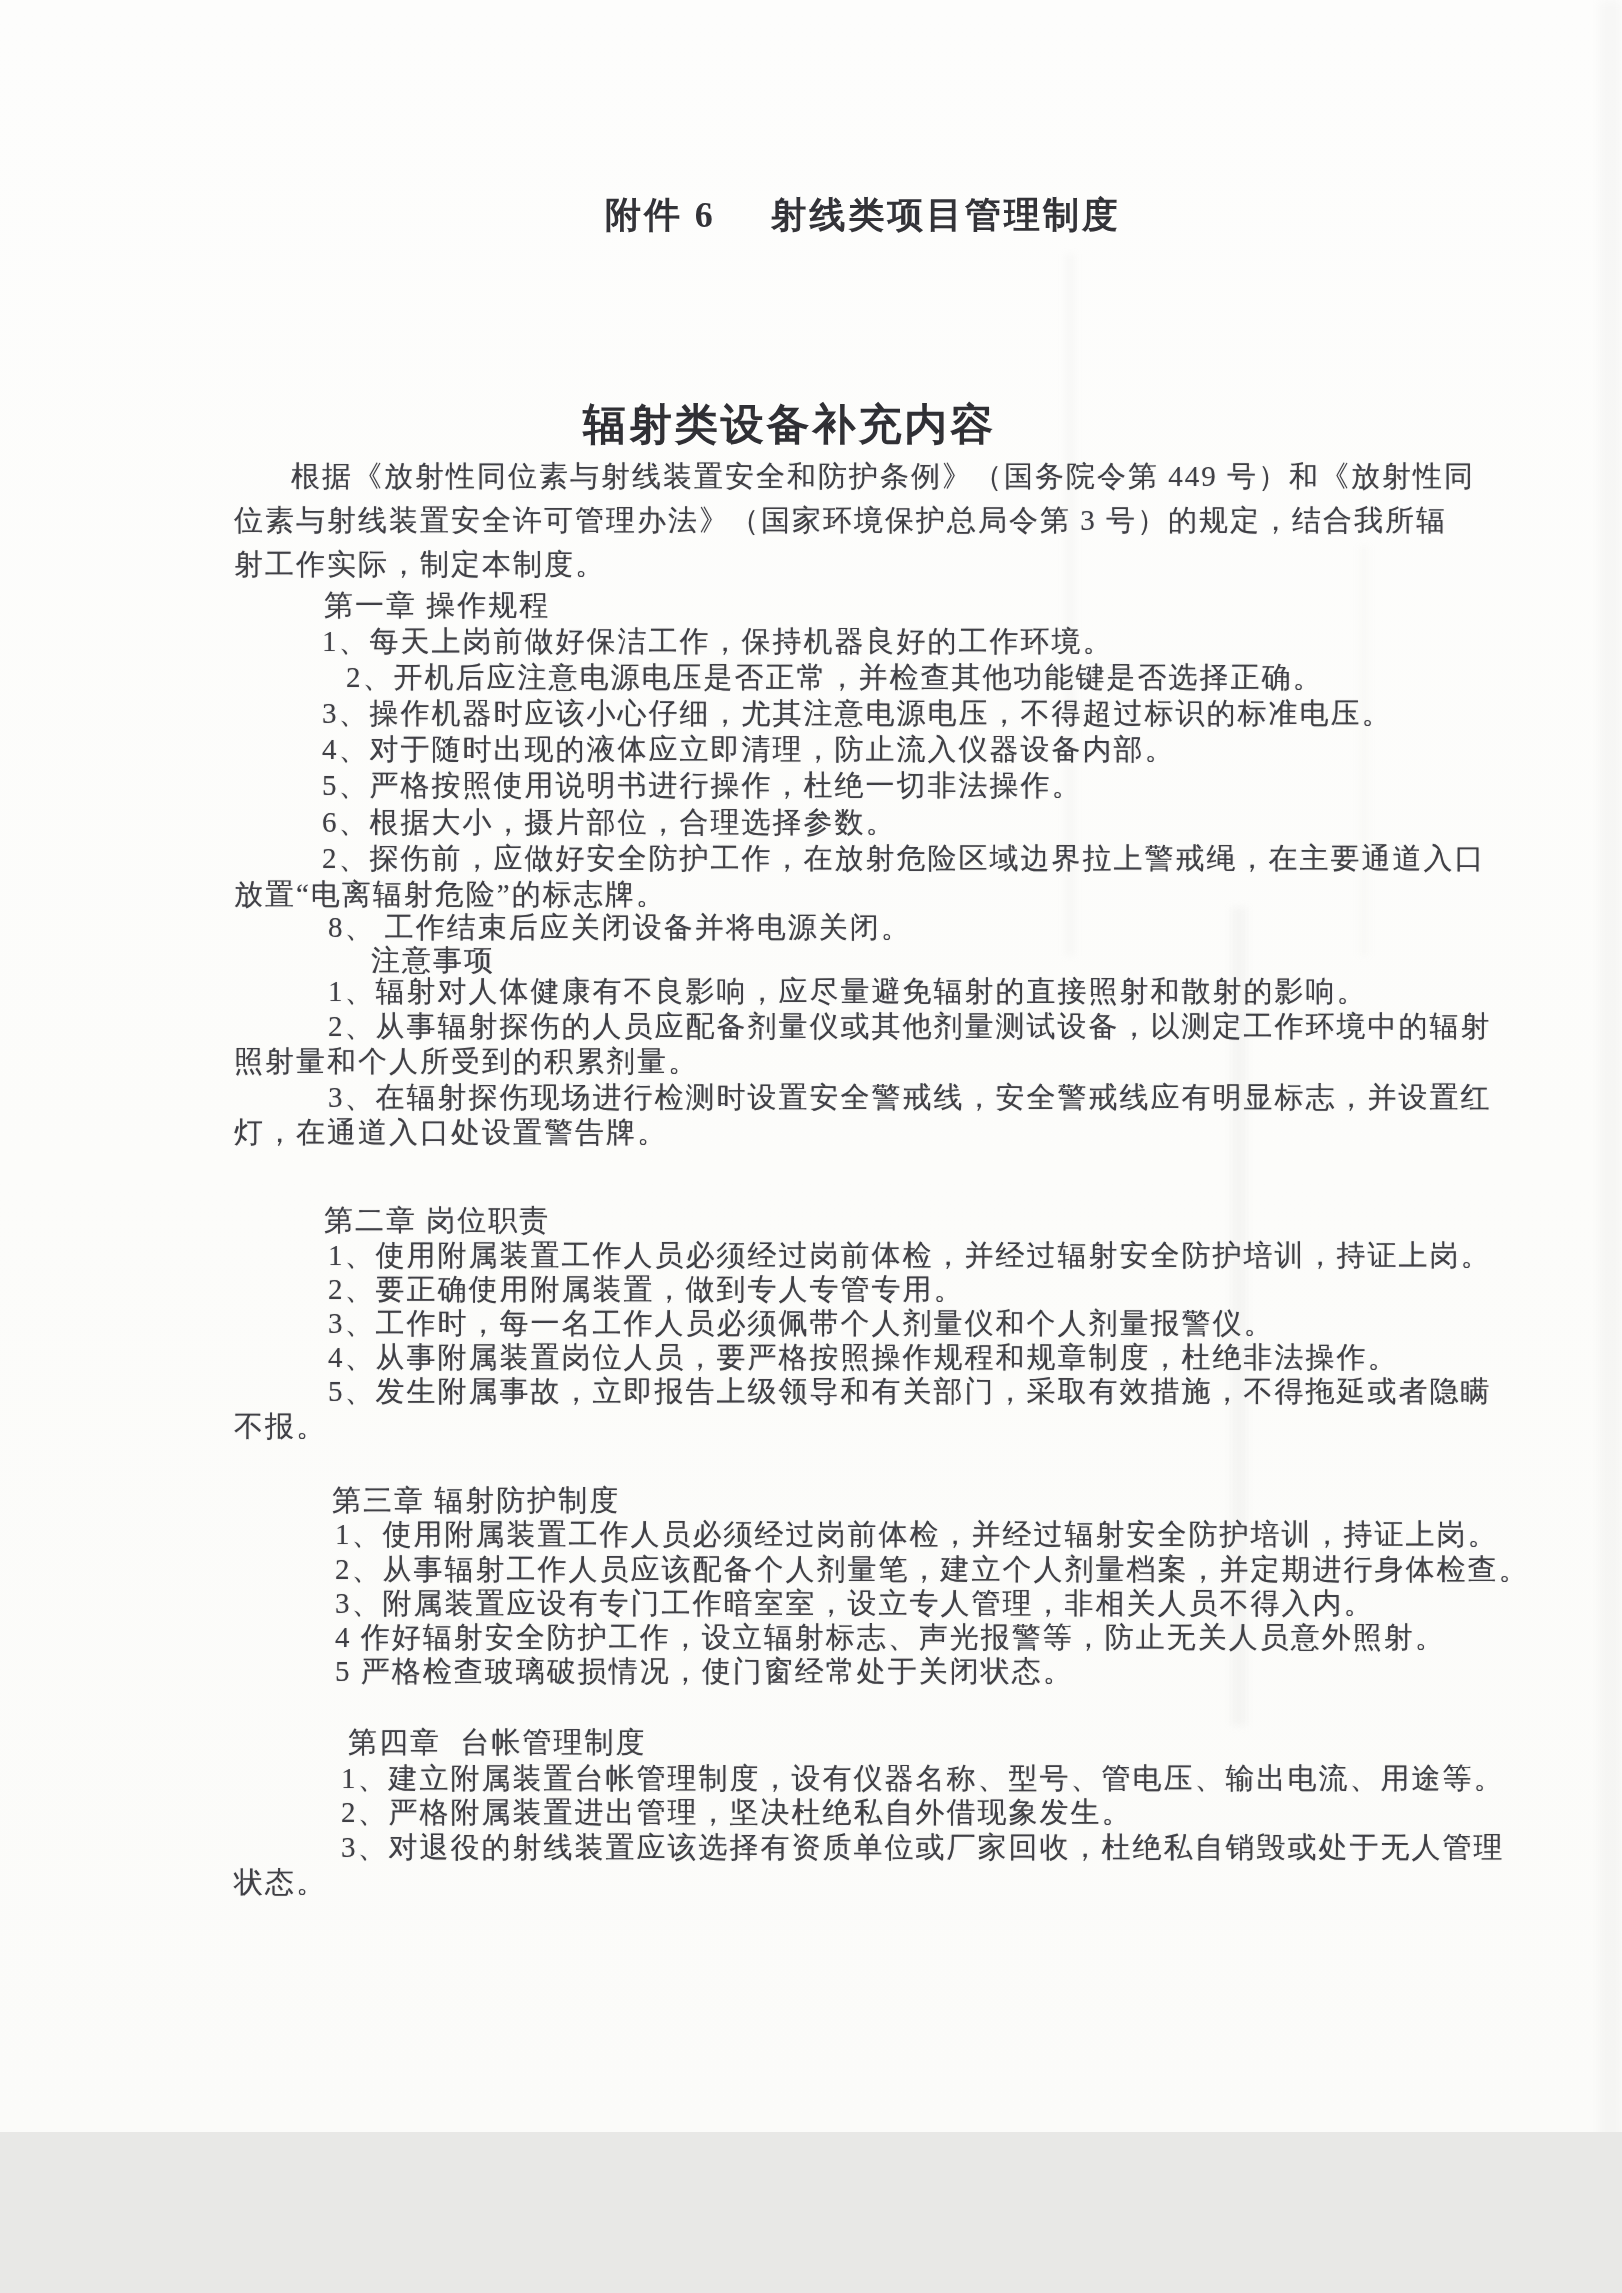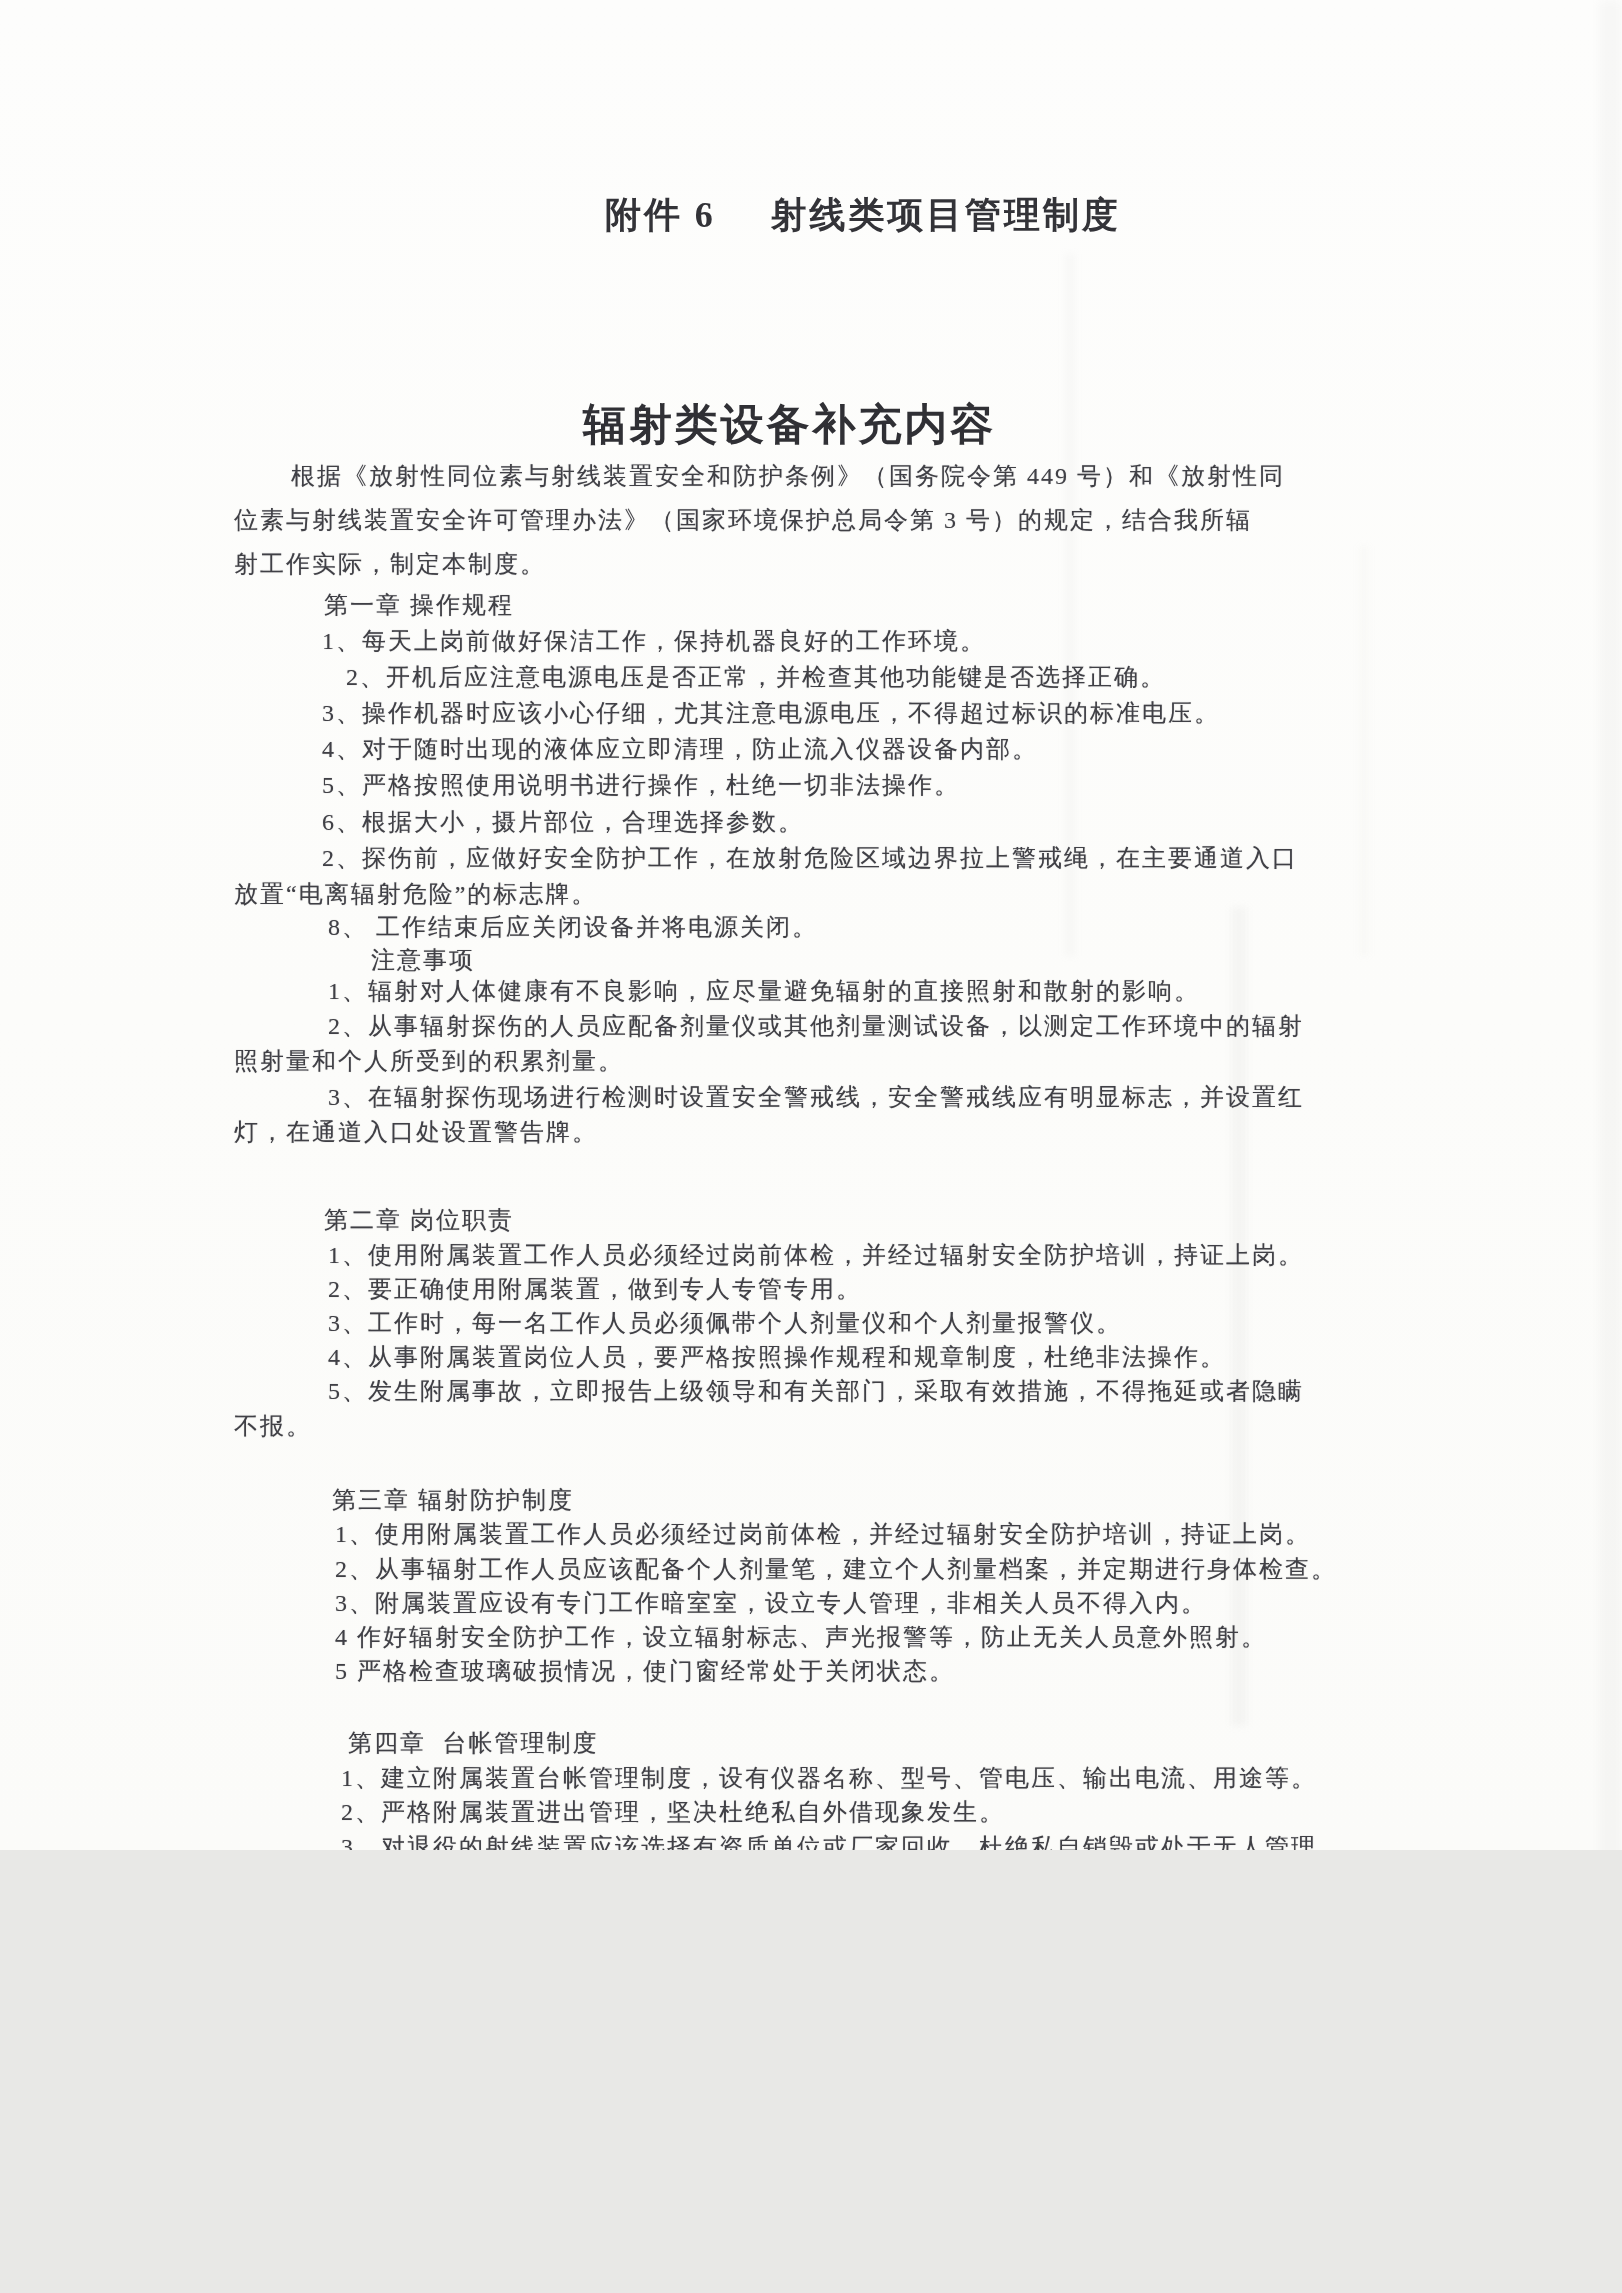--- a/index.html
+++ b/index.html
@@ -1,18 +1,18 @@
 <!DOCTYPE html>
 <html><head>
 <meta charset="utf-8">
 <style>
   html,body{margin:0;padding:0;background:#e8e8e6;}
   .page{
     position:relative;
-    width:1623px;height:1850px;
+    width:1623px;height:2132px;
     margin:0 auto;
     background:linear-gradient(180deg,#fdfdfc 0%,#fcfcfa 55%,#fbfbf9 100%);
     overflow:hidden;
     font-family:"Liberation Serif","DejaVu Serif",serif;
     color:#3e3e43;
   }
   
   .streak{position:absolute;pointer-events:none;}
   .streak.v1{left:1231px;top:907px;width:15.6px;height:819px;background:rgba(190,190,185,0.10);filter:blur(3.9px);}
   .streak.v2{left:1065px;top:254px;width:9.8px;height:702px;background:rgba(195,195,190,0.08);filter:blur(3.9px);}
@@ -27,21 +27,21 @@
     white-space:nowrap;
   }
   .doc-title .gap{display:inline-block;width:55px;}
   .doc-subtitle{
     position:absolute;left:583px;top:396px;
     font-size:43px;letter-spacing:2.9px;font-weight:700;color:#303035;
     white-space:nowrap;
   }
   .line{
     position:absolute;
-    font-size:24px;letter-spacing:2px;line-height:33px;
+    font-size:29px;letter-spacing:2px;line-height:33px;
     white-space:nowrap;color:#404046;
     text-shadow:0 0 1px rgba(70,70,75,0.45);
   }
 </style>
 </head>
 <body>
 
 <div class="page">
 
   <div class="streak v1"></div>

